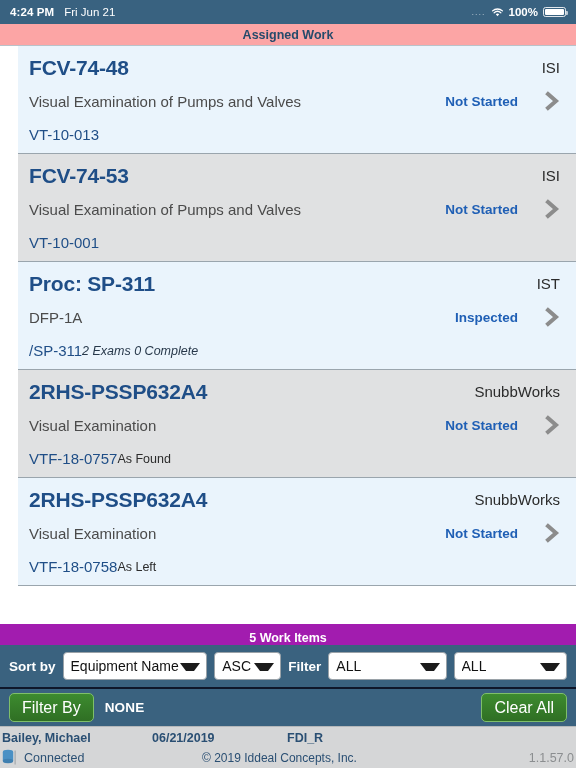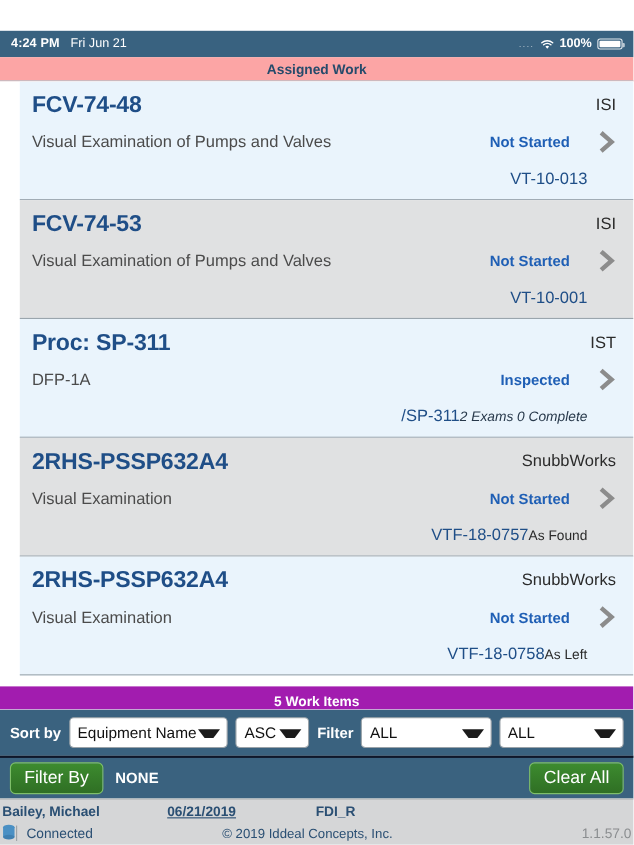--- a/index.html
+++ b/index.html
@@ -18,21 +18,20 @@
 
   
   .statusbar {
     height: 20px;
     background: #396280;
     color: #ffffff;
     display: flex; align-items: center;
     padding: 12px 10px;
     font-size: 11.5px;
     flex: 0 0 20px;
-    margin-top: 28px;
   }
   .statusbar .sb-time { font-weight: 600; letter-spacing: .1px; }
   .statusbar .sb-date { margin-left: 10px; font-weight: 500; }
   .statusbar .sb-right {
     margin-left: auto; display: flex; align-items: center; gap: 5px;
   }
   .sb-dots { font-size: 9px; letter-spacing: 1px; opacity: .55; }
   .sb-wifi { display: inline-block; width: 13px; height: 11px; }
   .sb-pct { font-size: 11.5px; font-weight: 600; }
   .sb-batt {
@@ -121,21 +120,21 @@
   .wr-statwrap { display: flex; align-items: flex-start; gap: 24px; }
   .wr-status {
     color: #1f5fb5; font-size: 13.5px; font-weight: bold;
     line-height: 22px; text-align: right;
   }
   .chev {
     width: 20px; height: 22px; flex: 0 0 20px; position: relative; top: -1px;
   }
 
   .wr-line3 {
-    display: flex; align-items: flex-start; justify-content: flex-end;
+    display: flex; align-items: flex-start; justify-content: flex-start;
     margin-top: 8px;
   }
   .wr-ref { color: #1f4e87; font-size: 15px; line-height: 20px; }
   .wr-sub {
     color: #2b2b2b; font-size: 12.5px; line-height: 20px;
     padding-right: 28px; text-align: right;
   }
   .wr-sub.italic { font-style: italic; color: #27384a; }
 
   
@@ -219,21 +218,21 @@
     padding: 0 2px;
     position: relative;
   }
   .foot-row {
     display: flex; align-items: center;
     height: 20px;
     color: #2a4f73; font-size: 12.5px; font-weight: bold;
   }
   .foot-row.second { font-weight: normal; }
   .fc-user   { width: 150px; }
-  .fc-date   { width: 135px; text-align: left; text-decoration: underline; }
+  .fc-date   { width: 135px; text-align: left; }
   .fc-app    { width: 120px; text-align: left; }
   .fc-plant  { flex: 1; text-align: right; }
 
   .conn-wrap { width: 150px; display: flex; align-items: center; gap: 7px; }
   .db-icon { width: 15px; height: 18px; position: relative; flex: 0 0 15px; }
   .conn-text { color: #2a4f73; font-size: 12.5px; }
   .fc-copy { width: 255px; text-align: center; color: #2a4f73; font-size: 12px; }
   .fc-ver { flex: 1; text-align: right; color: #8b8e90; font-size: 12.5px; }
 </style>
 </head>

